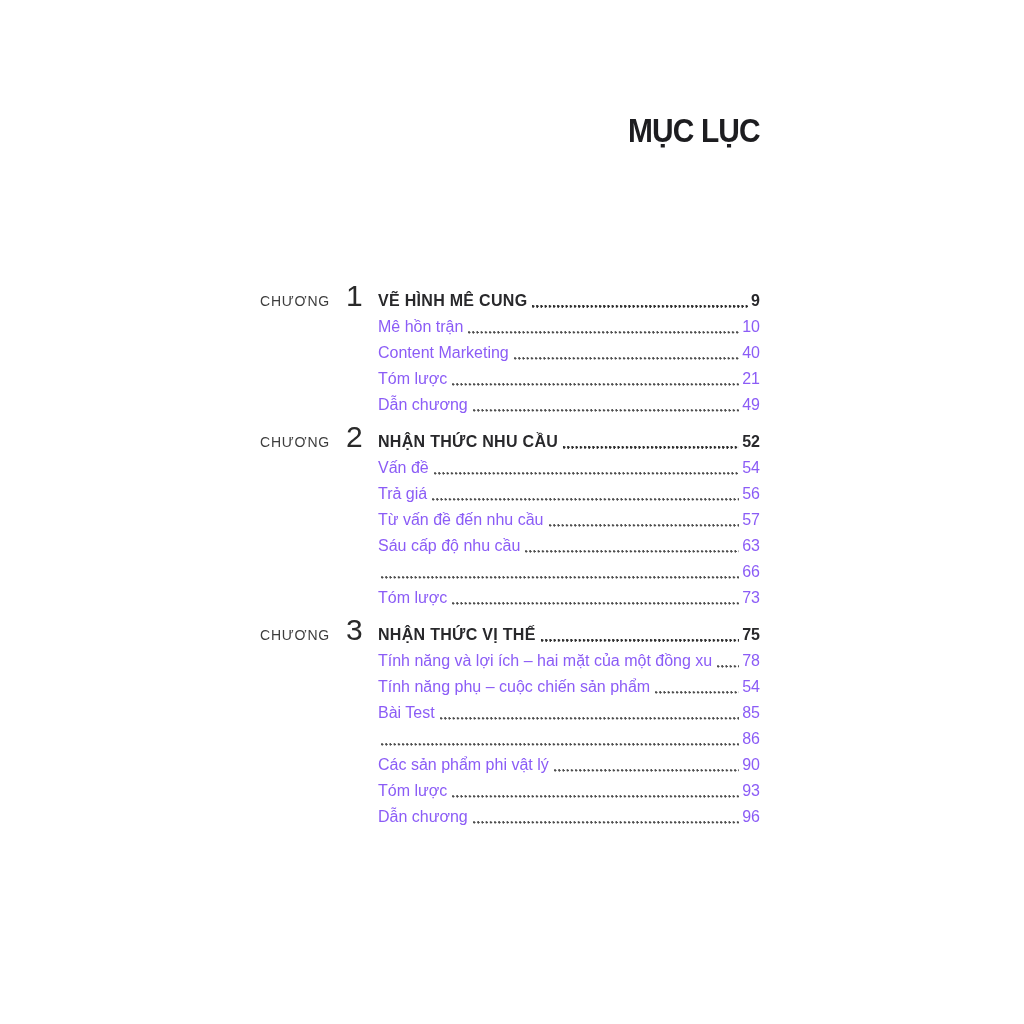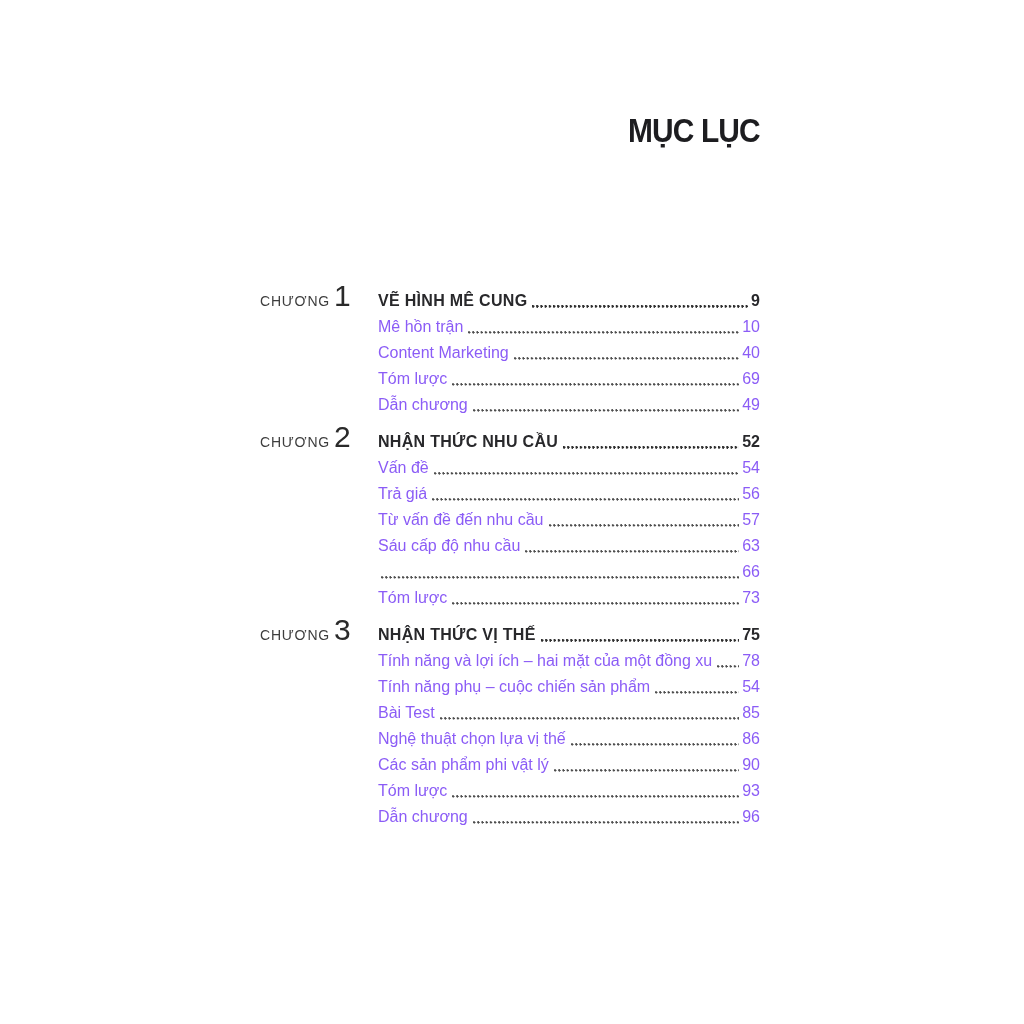--- a/index.html
+++ b/index.html
@@ -33,21 +33,21 @@
     background-size:4.2px 3px;background-repeat:repeat-x;
   }
   .row.header{font-weight:bold;color:#28282b;}
   .row.header .t{letter-spacing:0.3px;text-align:right;}
   .row.header .leader::after{
     background-image:radial-gradient(circle at 1.1px 1.4px,#2f2f2f 1.15px,rgba(0,0,0,0) 1.45px);
   }
   
   .chlabel{
     position:absolute;left:2px;top:-7px;
-    display:flex;align-items:baseline;gap:4px;
+    display:flex;align-items:baseline;gap:16px;
     font-weight:normal;white-space:nowrap;
   }
   .chword{font-size:14px;line-height:1;letter-spacing:0.8px;color:#3d3d3d;}
   .chnum{font-size:30px;line-height:1;font-weight:300;color:#2a2a2a;}
 </style>
 </head>
 <body>
 
 <h1 class="page-title">MỤC LỤC</h1>
 
@@ -69,21 +69,21 @@
       <span class="p">10</span>
     </div>
     <div class="row">
       <span class="t">Content Marketing</span>
       <span class="leader"></span>
       <span class="p">40</span>
     </div>
     <div class="row">
       <span class="t">Tóm lược</span>
       <span class="leader"></span>
-      <span class="p">69</span>
+      <span class="p">21</span>
     </div>
     <div class="row">
       <span class="t">Dẫn chương</span>
       <span class="leader"></span>
       <span class="p">49</span>
     </div>
   </div>
 
   <div class="section">
     <div class="row header">
@@ -145,21 +145,20 @@
       <span class="t">Tính năng phụ – cuộc chiến sản phẩm</span>
       <span class="leader"></span>
       <span class="p">54</span>
     </div>
     <div class="row">
       <span class="t">Bài Test</span>
       <span class="leader"></span>
       <span class="p">85</span>
     </div>
     <div class="row">
-      <span class="t">Nghệ thuật chọn lựa vị thế</span>
       <span class="leader"></span>
       <span class="p">86</span>
     </div>
     <div class="row">
       <span class="t">Các sản phẩm phi vật lý</span>
       <span class="leader"></span>
       <span class="p">90</span>
     </div>
     <div class="row">
       <span class="t">Tóm lược</span>

